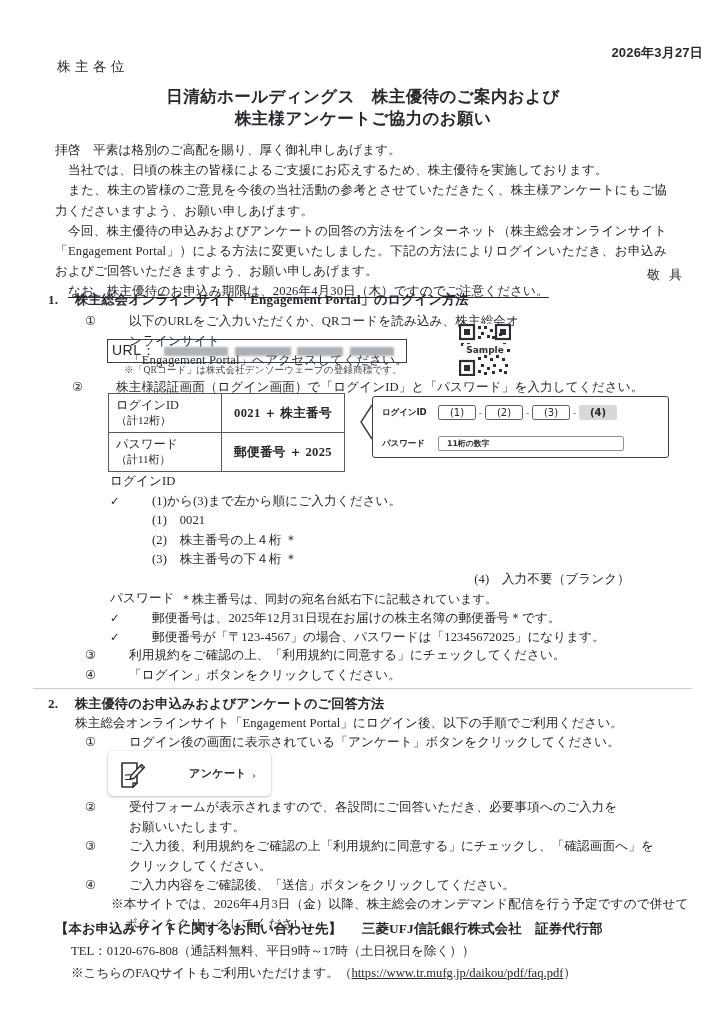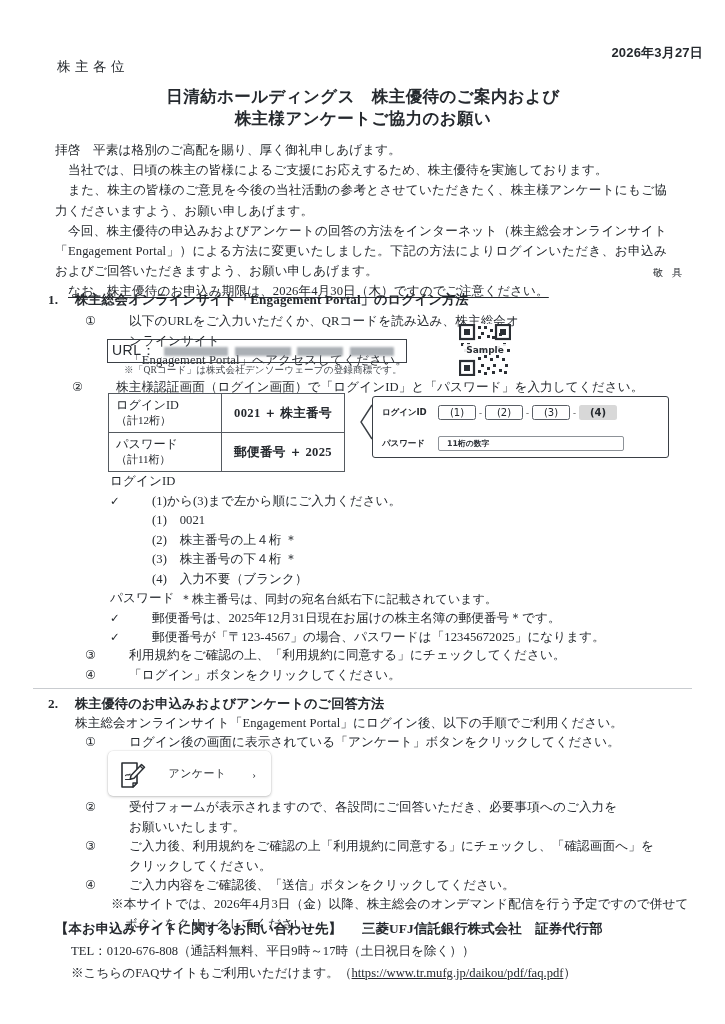--- a/index.html
+++ b/index.html
@@ -57,21 +57,21 @@
     width: 612px;
     font-size: 12.6px;
     line-height: 20.2px;
     letter-spacing: .1px;
   }
   .p { margin: 0 0 0 0; text-align: justify; }
   .p.indent { text-indent: 13px; }
   .kei {
     position: absolute;
     top: 266px; right: 34px;
-    font-size: 10px;
+    font-size: 13px;
     letter-spacing: 9px;
   }
 
   
   .sec-head {
     position: absolute;
     font-size: 13.2px;
     font-weight: bold;
     letter-spacing: .1px;
   }
@@ -251,23 +251,23 @@
     border-radius: 5px;
     box-shadow: 0 1px 3px rgba(0,0,0,.22), 0 0 0 .5px rgba(0,0,0,.07);
     display: flex;
     align-items: center;
     padding: 0 10px;
     box-sizing: border-box;
   }
   .survey-icon { width: 30px; height: 30px; flex: 0 0 30px; }
   .survey-label {
     flex: 1;
-    text-align: center;
+    text-align: right;
     font-size: 11px;
-    font-weight: normal;
+    font-weight: bold;
     font-family: "DejaVu Sans", "Liberation Sans", sans-serif;
     letter-spacing: .4px;
   }
   .survey-chev {
     width: 14px;
     text-align: center;
     font-size: 11px;
     color: #3b4046;
   }
 
@@ -416,21 +416,21 @@
       <span class="fm-pass">11桁の数字</span>
     </div>
   </div>
 
   <div class="step" style="left:110px; top:472px; width:520px;">
     <span class="sub" style="padding-left:0;">ログインID</span>
     <span class="hang" style="padding-left:42px; text-indent:-21px; display:block;"><span class="chk">✓</span><span>(1)から(3)まで左から順にご入力ください。</span></span>
     <span class="sub" style="padding-left:42px;">(1)　0021</span>
     <span class="sub" style="padding-left:42px;">(2)　株主番号の上４桁 ＊</span>
     <span class="sub" style="padding-left:42px;">(3)　株主番号の下４桁 ＊</span>
-    <span class="sub" style="padding-left:42px;">(4)　入力不要（ブランク）</span>
+    <span class="sub" style="padding-left:42px;text-align:right;">(4)　入力不要（ブランク）</span>
     <span class="sub" style="padding-left:70px; font-size:12px;">＊株主番号は、同封の宛名台紙右下に記載されています。</span>
   </div>
 
   <div class="step" style="left:110px; top:589px; width:540px;">
     <span class="sub" style="padding-left:0;">パスワード</span>
     <span class="hang" style="padding-left:42px; text-indent:-21px; display:block;"><span class="chk">✓</span><span>郵便番号は、2025年12月31日現在お届けの株主名簿の郵便番号＊です。</span></span>
     <span class="hang" style="padding-left:42px; text-indent:-21px; display:block;"><span class="chk">✓</span><span>郵便番号が「〒123-4567」の場合、パスワードは「12345672025」になります。</span></span>
   </div>
 
   <div class="step" style="left:107px; top:646px; width:560px;">

